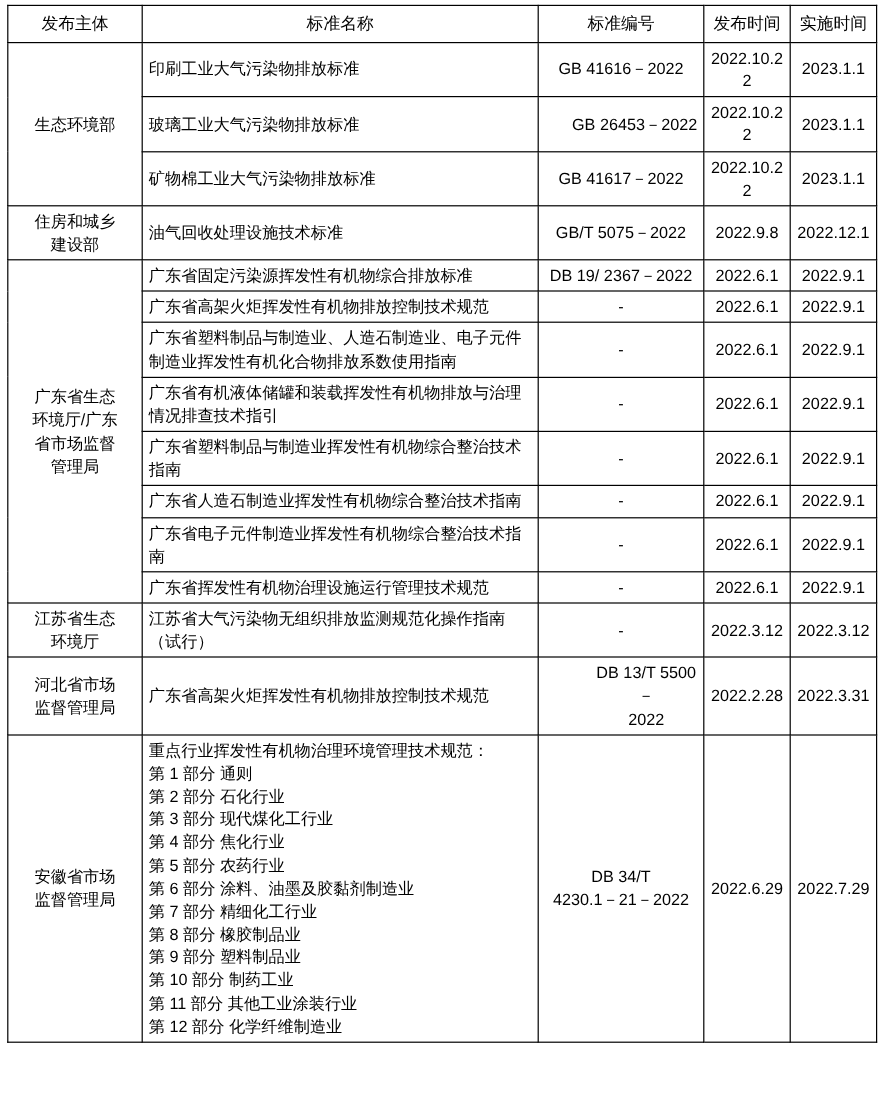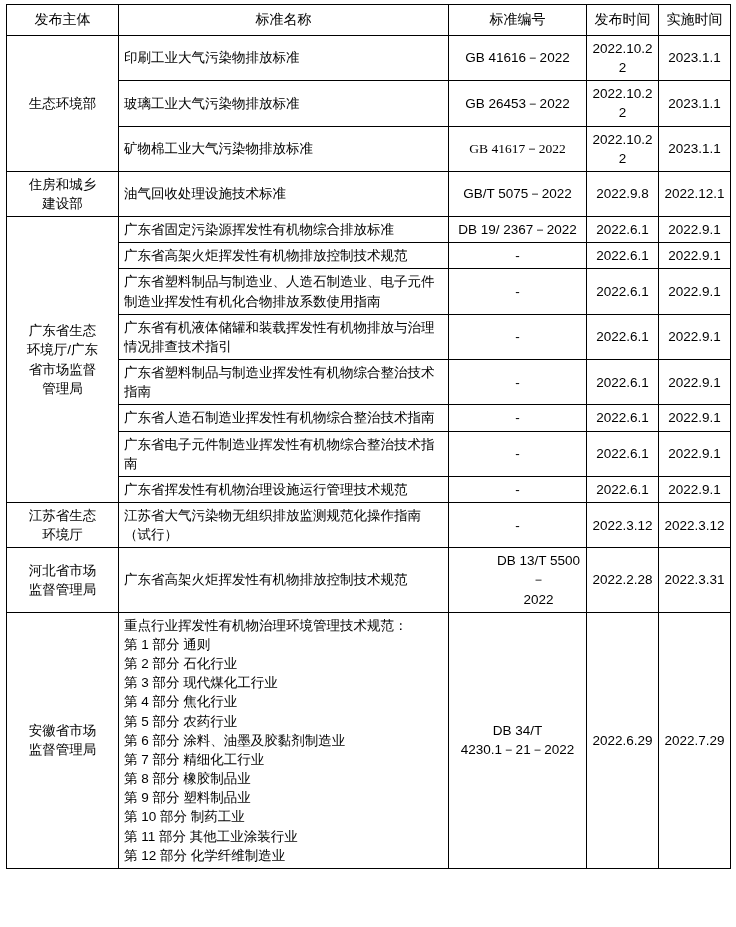--- a/index.html
+++ b/index.html
@@ -99,27 +99,27 @@
     <tbody id="tbody">
         <tr>
           <td class="issuer" rowspan="3" style="white-space: pre-line;">生态环境部</td>
           <td class="name">印刷工业大气污染物排放标准</td>
           <td class="code" style="white-space: pre-line;">GB 41616－2022</td>
           <td class="date">2022.10.22</td>
           <td class="date">2023.1.1</td>
         </tr>
         <tr>
           <td class="name">玻璃工业大气污染物排放标准</td>
-          <td class="code" style="white-space: pre-line;">GB 26453－2022</td>
+          <td class="code" style="white-space: pre-line; text-align: right;">GB 26453－2022</td>
           <td class="date">2022.10.22</td>
           <td class="date">2023.1.1</td>
         </tr>
         <tr>
           <td class="name">矿物棉工业大气污染物排放标准</td>
-          <td class="code" style="white-space: pre-line; font-family: Liberation Serif, serif;">GB 41617－2022</td>
+          <td class="code" style="white-space: pre-line;">GB 41617－2022</td>
           <td class="date">2022.10.22</td>
           <td class="date">2023.1.1</td>
         </tr>
         <tr>
           <td class="issuer" style="white-space: pre-line;">住房和城乡
 建设部</td>
           <td class="name">油气回收处理设施技术标准</td>
           <td class="code" style="white-space: pre-line; margin-left: 34px;">GB/T 5075－2022</td>
           <td class="date">2022.9.8</td>
           <td class="date">2022.12.1</td>

